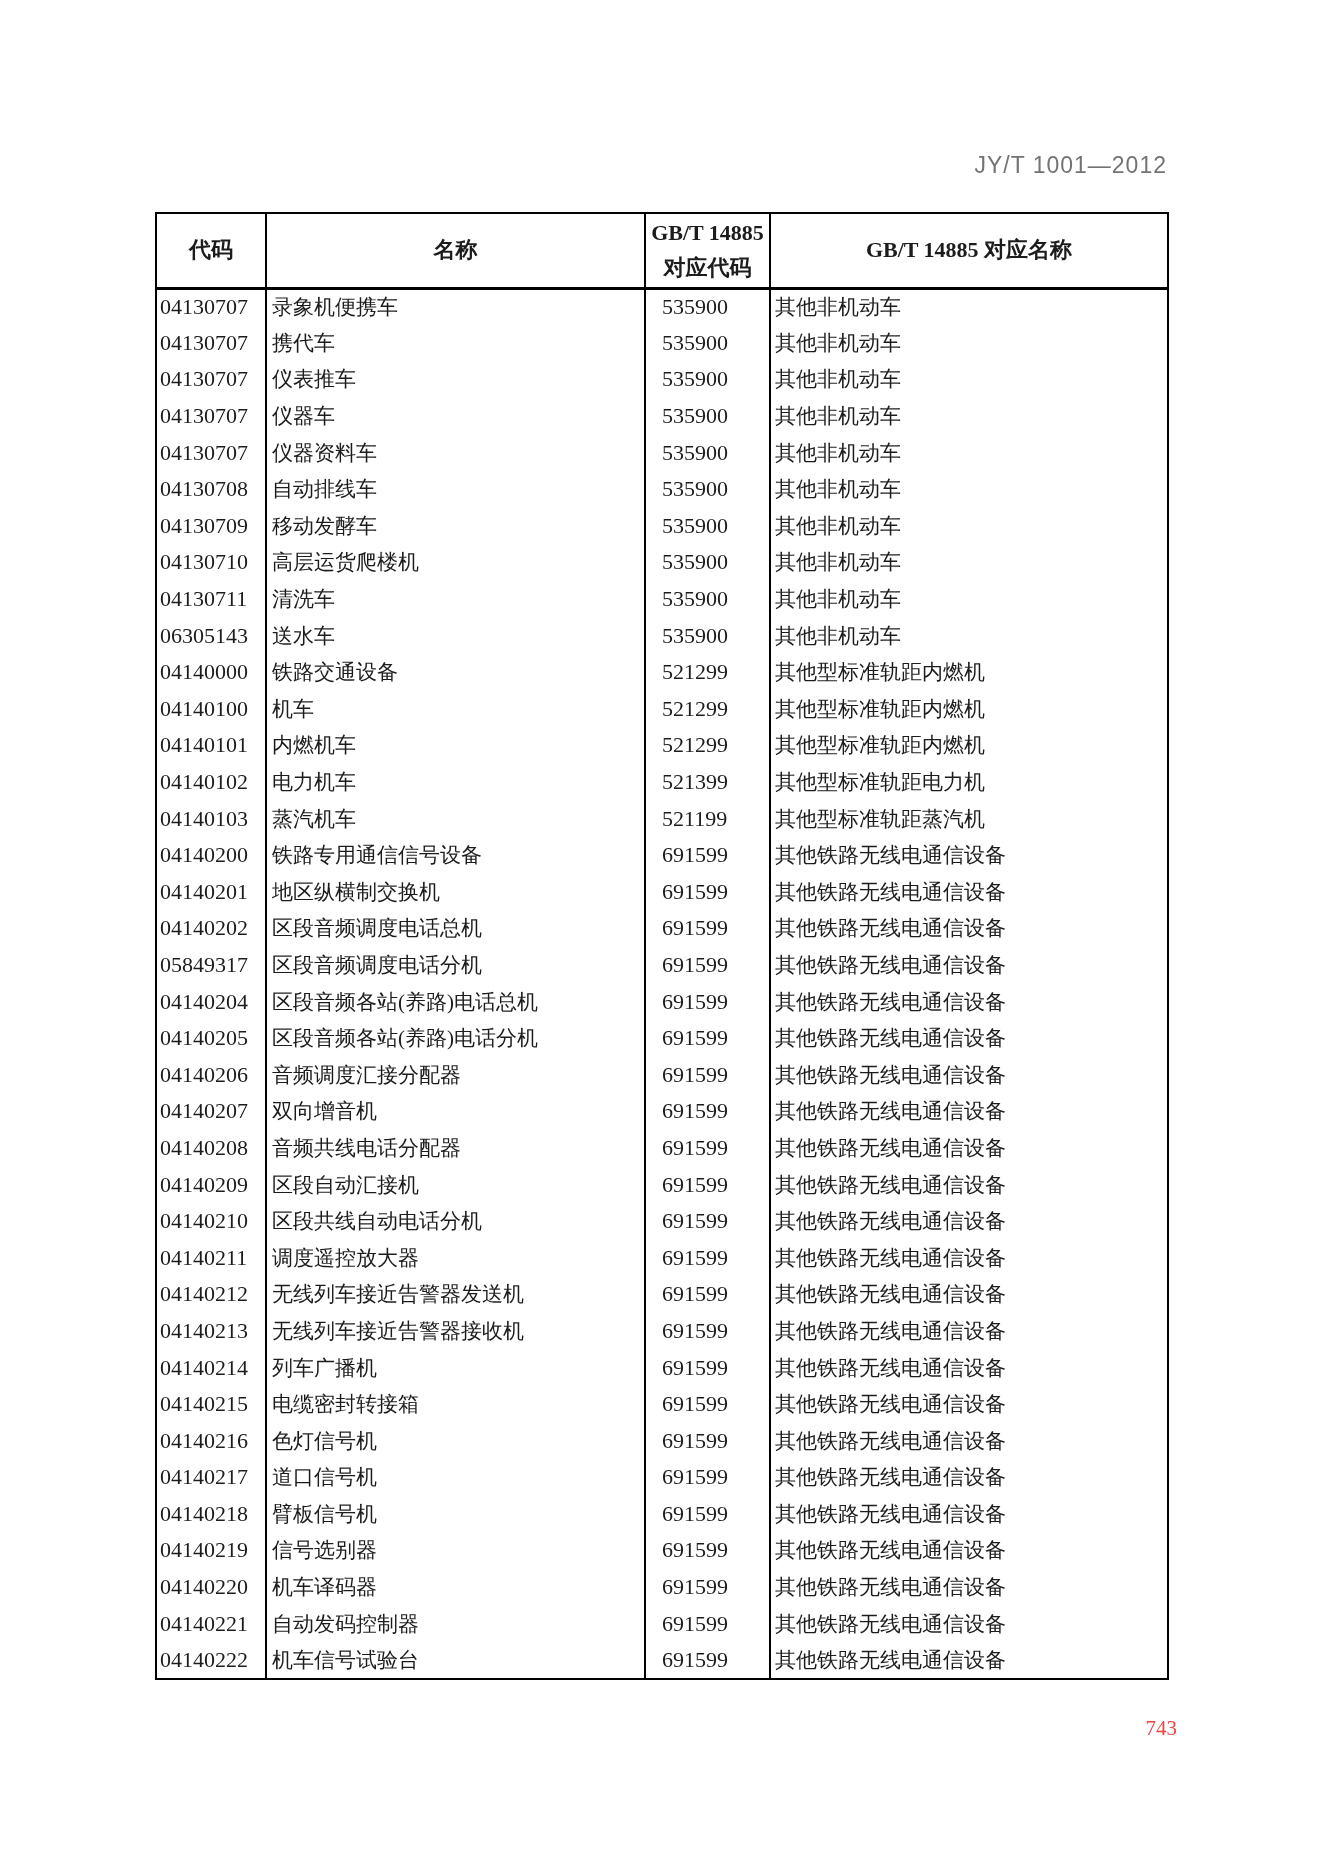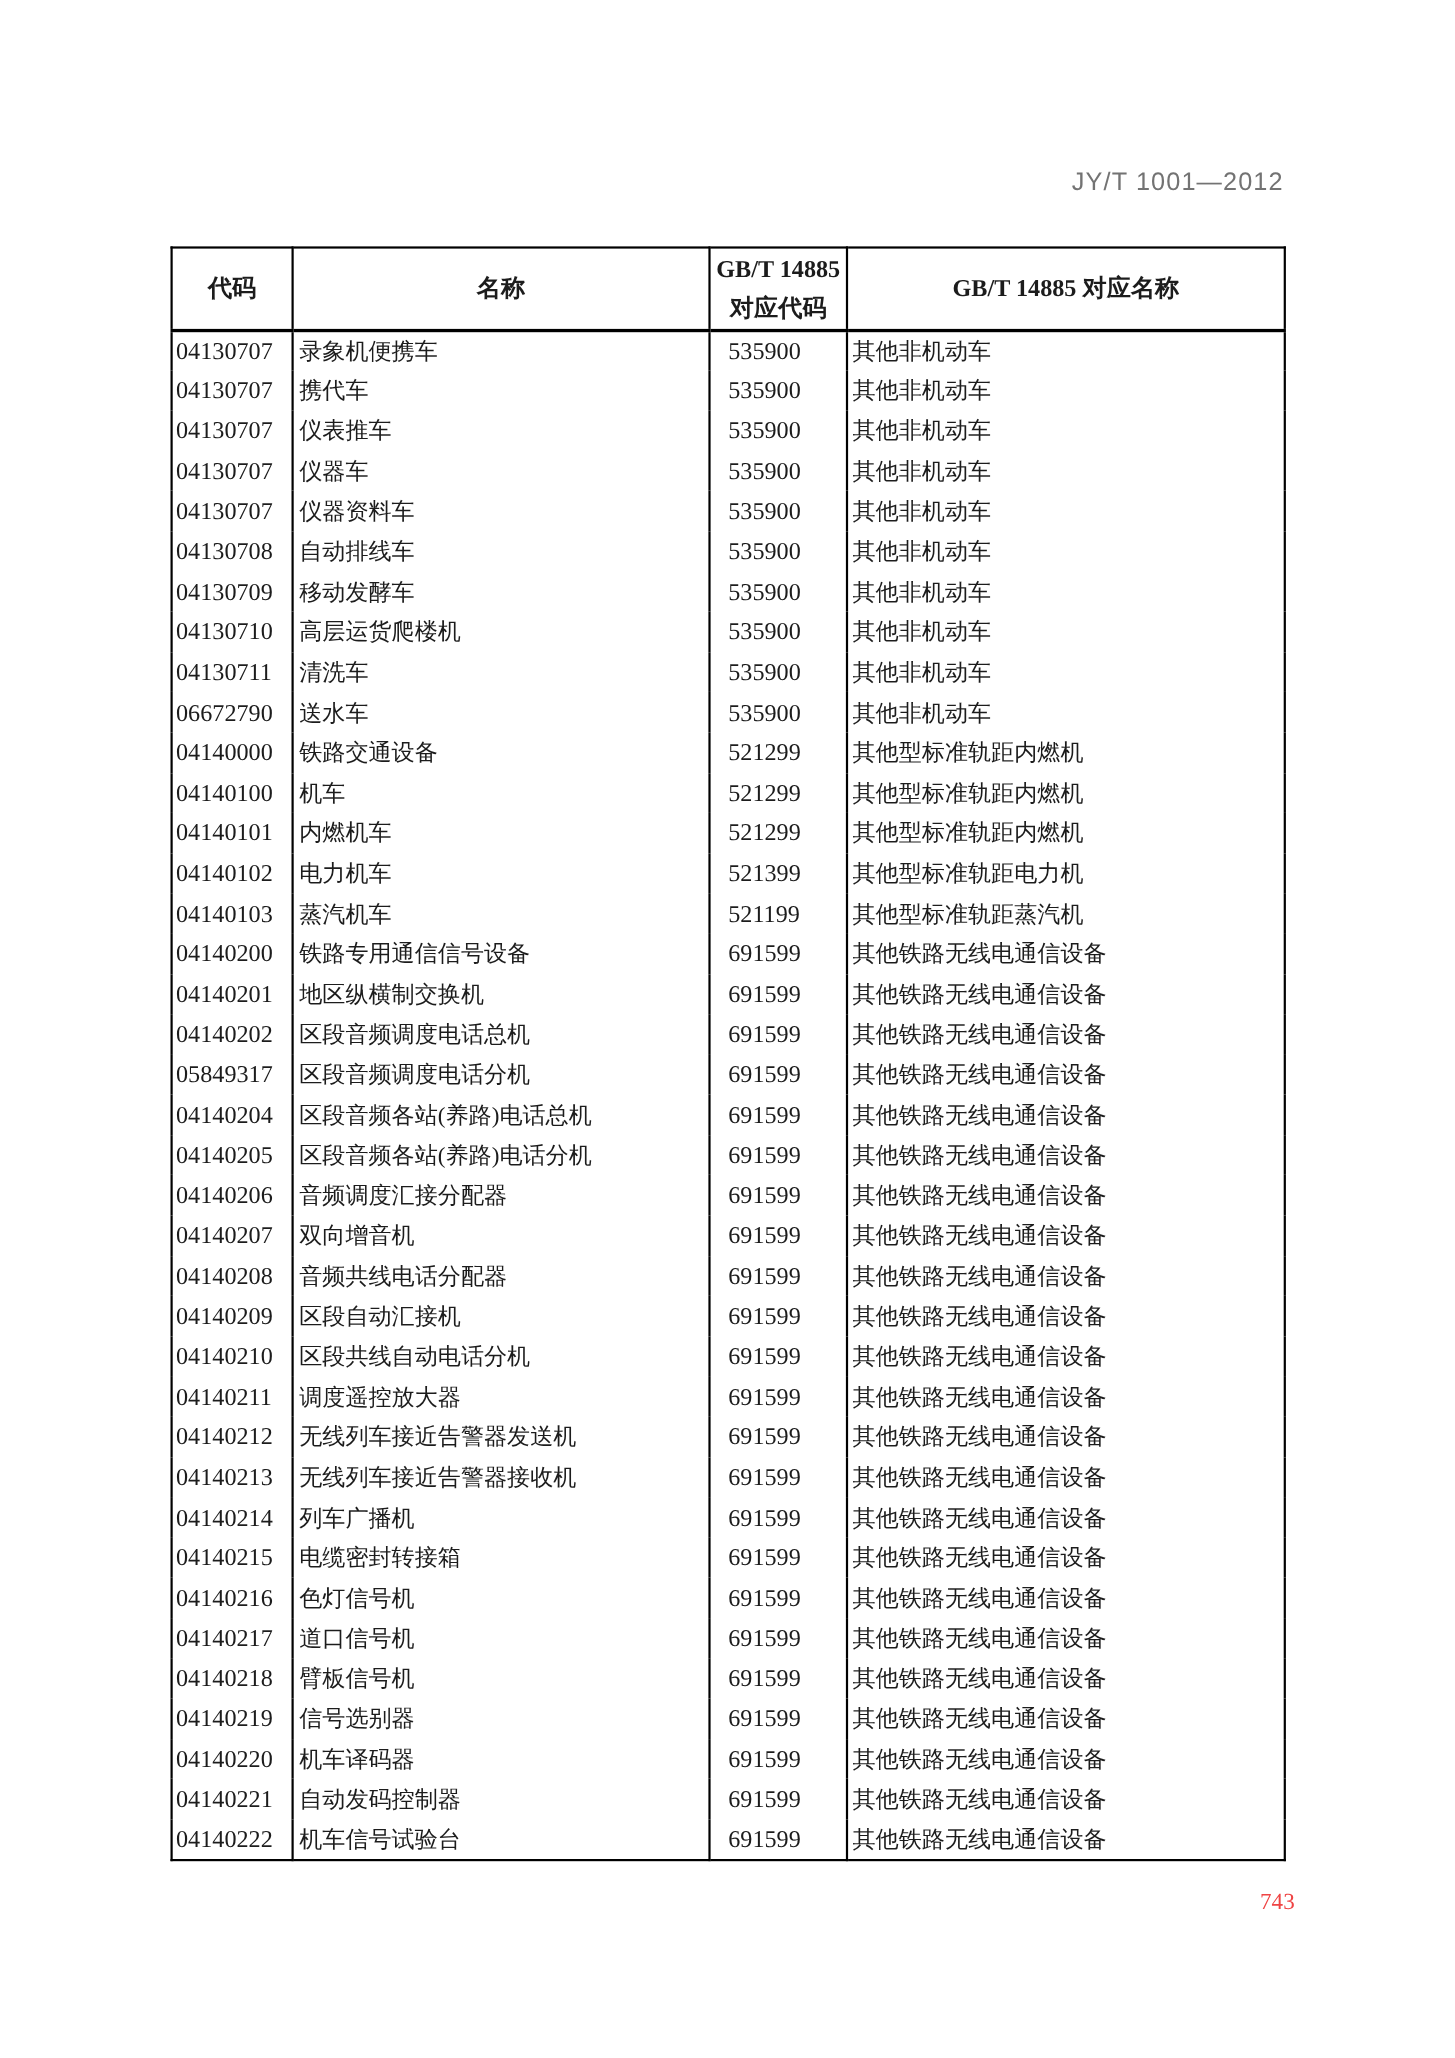--- a/index.html
+++ b/index.html
@@ -17,21 +17,21 @@
     top: 152px;
     right: 156px;
     font-family: "Liberation Sans", "DejaVu Sans", sans-serif;
     font-size: 23px;
     letter-spacing: 1px;
     color: #737373;
   }
   .table-wrap {
     position: absolute;
     left: 155px;
-    top: 224px;
+    top: 212px;
   }
   table.codes-table {
     border-collapse: collapse;
     table-layout: fixed;
     width: 1012px;
     background: #fff;
   }
   table.codes-table th,
   table.codes-table td {
     border-left: 2px solid #000;
@@ -142,21 +142,21 @@
           <td class="col-gbt-code">535900</td>
           <td class="col-gbt-name">其他非机动车</td>
         </tr>
         <tr>
           <td class="col-code">04130711</td>
           <td class="col-name">清洗车</td>
           <td class="col-gbt-code">535900</td>
           <td class="col-gbt-name">其他非机动车</td>
         </tr>
         <tr>
-          <td class="col-code">06672790</td>
+          <td class="col-code">06305143</td>
           <td class="col-name">送水车</td>
           <td class="col-gbt-code">535900</td>
           <td class="col-gbt-name">其他非机动车</td>
         </tr>
         <tr>
           <td class="col-code">04140000</td>
           <td class="col-name">铁路交通设备</td>
           <td class="col-gbt-code">521299</td>
           <td class="col-gbt-name">其他型标准轨距内燃机</td>
         </tr>

